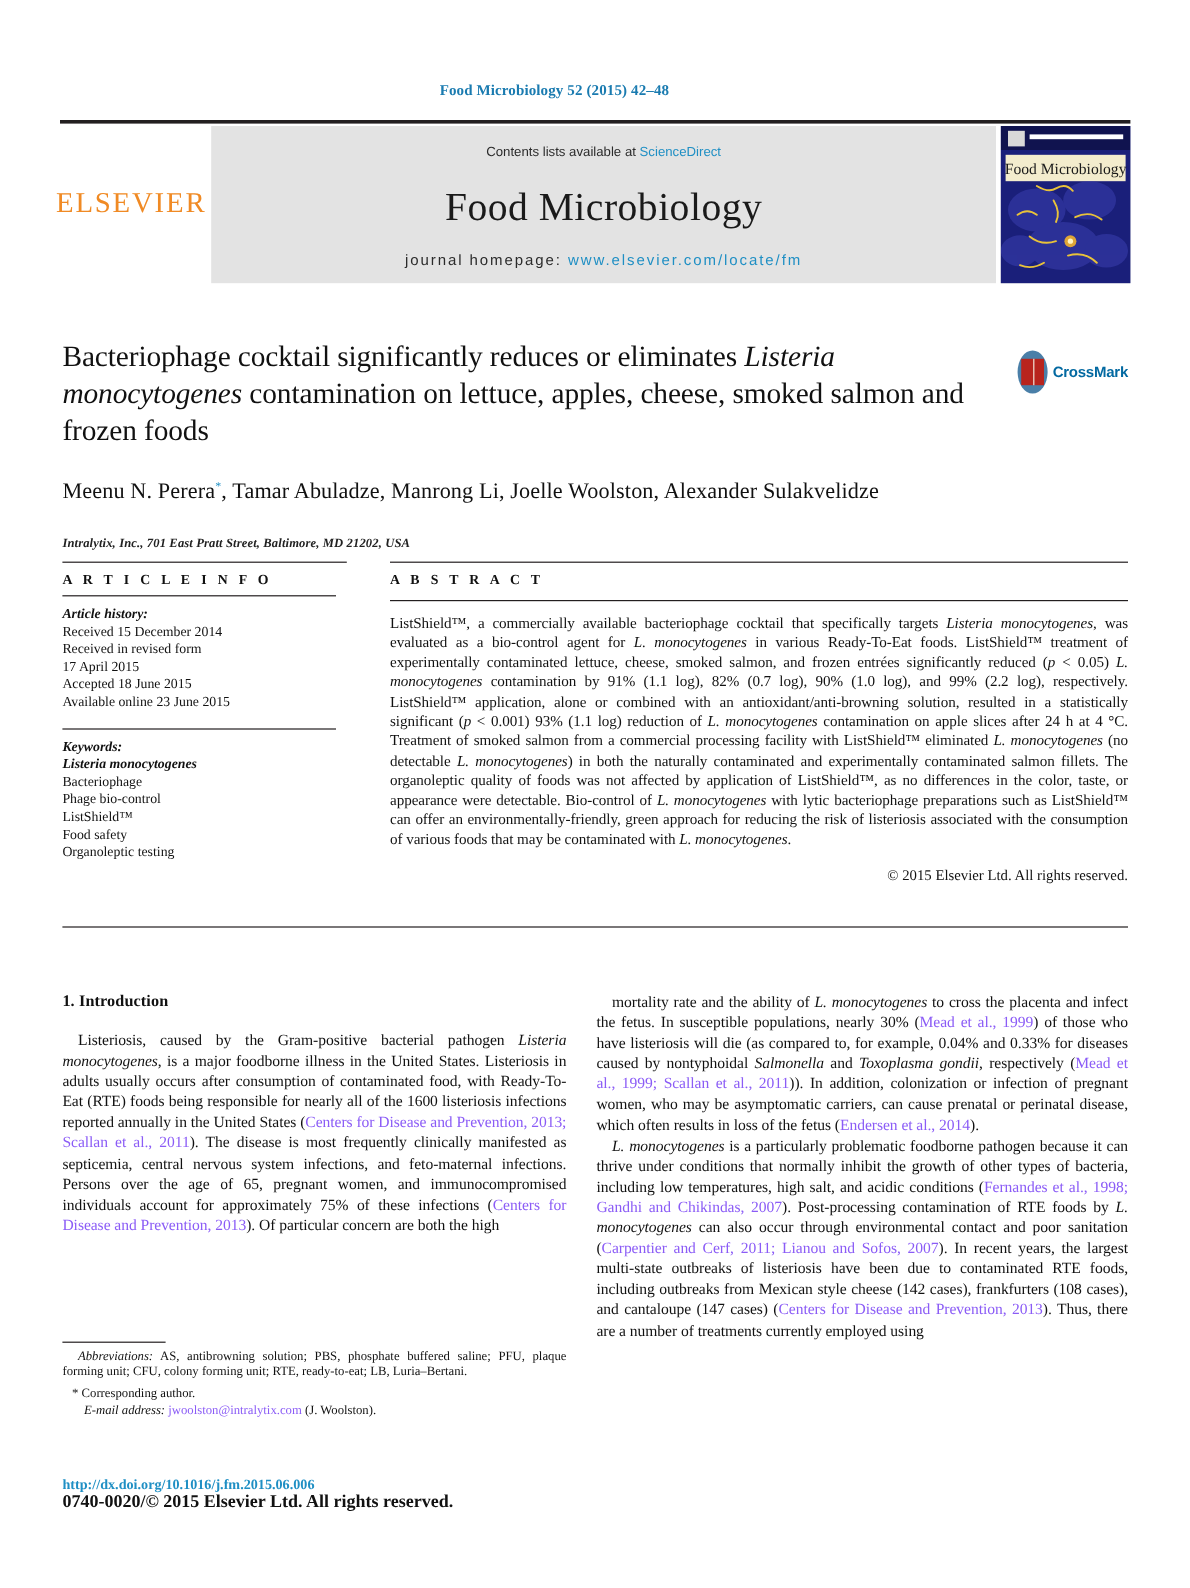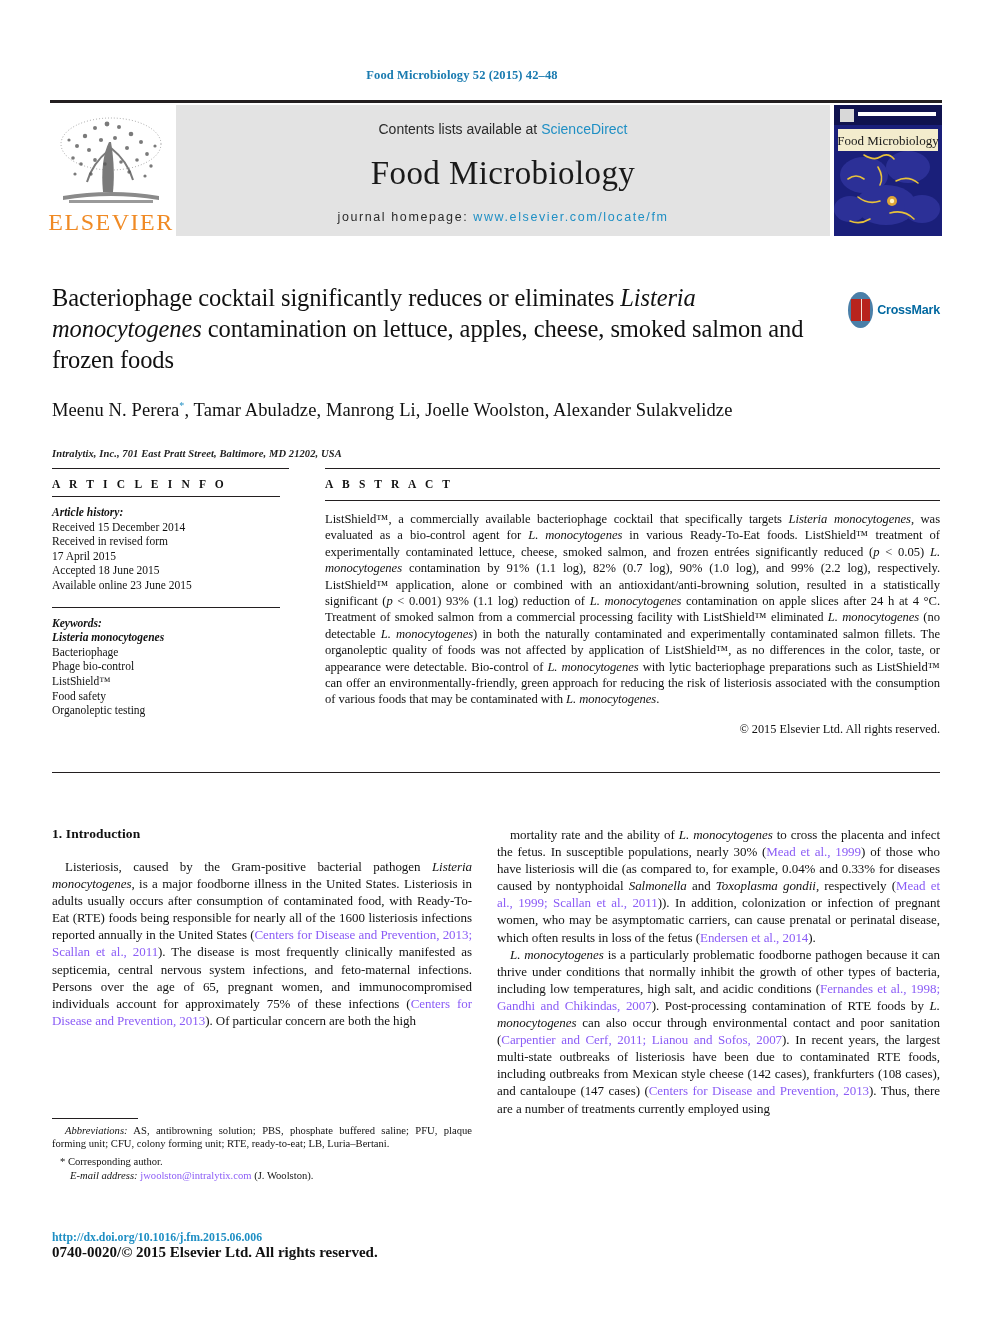--- a/index.html
+++ b/index.html
@@ -60,21 +60,21 @@
     height: 131px;
     display: flex;
     align-items: stretch;
   }
   .elsevier-logo {
     width: 122px;
     flex: 0 0 122px;
     position: relative;
     background: #ffffff;
     display: flex;
-    flex-direction: column;
+    flex-direction: row;
     align-items: center;
     justify-content: flex-end;
     padding-bottom: 2px;
     box-sizing: border-box;
   }
   .tree-art {
     width: 112px;
     height: 95px;
     position: relative;
     overflow: hidden;
@@ -94,21 +94,21 @@
     position: relative;
     margin: 0 4px;
   }
   .contents-line {
     position: absolute;
     top: 16px;
     left: 0;
     width: 100%;
     text-align: center;
     font-family: "Liberation Sans", sans-serif;
-    font-size: 14px;
+    font-size: 11px;
     color: #2b2b2b;
   }
   .contents-line .sd {
     color: #1f8fc4;
   }
   .journal-name {
     position: absolute;
     top: 50px;
     left: 0;
     width: 100%;

